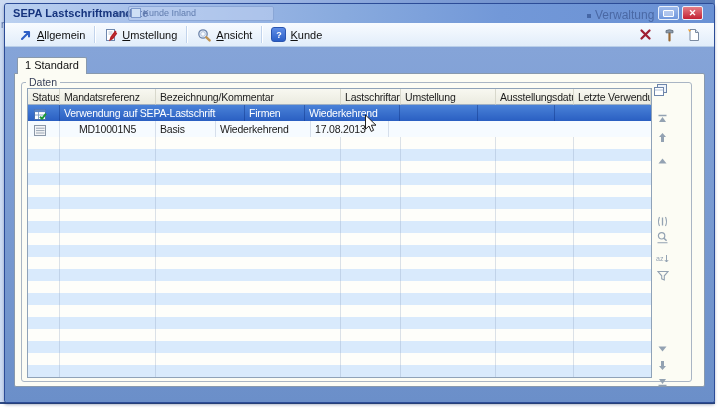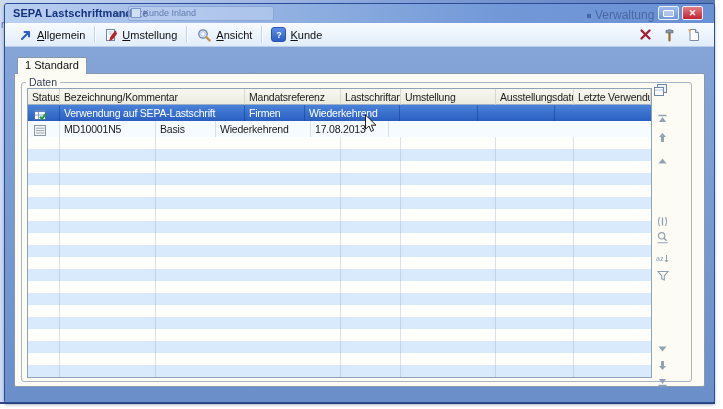--- a/index.html
+++ b/index.html
@@ -203,22 +203,22 @@
 
   <div class="winbody">
     <div class="tab">1 Standard</div>
     <div class="panel">
       <div class="groupbox">
         <span class="legend">Daten</span>
 
         <div class="grid" id="grid">
           <div class="grow ghead" id="grid-header">
               <div class="cell" style="width: 32px;">Status</div>
+              <div class="cell" style="width: 96px;">Mandatsreferenz</div>
               <div class="cell" style="width: 185px;">Bezeichnung/Kommentar</div>
-              <div class="cell" style="width: 96px;">Mandatsreferenz</div>
               <div class="cell" style="width: 60px;">Lastschriftart</div>
               <div class="cell" style="width: 95px;">Umstellung</div>
               <div class="cell" style="width: 78px;">Ausstellungsdatum</div>
               <div class="cell" style="width: 77px;">Letzte Verwendung</div>
             </div>
           <div id="grid-rows">
               <div class="grow gdata sel">
                 <div class="cell statcell" style="width: 32px;">
                   <svg width="13" height="13" viewBox="0 0 13 13">
                     <rect x="0.5" y="1.5" width="11" height="10" fill="#fff" stroke="#4a6fae" stroke-width="1"></rect>
@@ -233,21 +233,21 @@
                 <div class="cell" style="width: 78px;"></div>
                 <div class="cell" style="width: 77px;"></div>
               </div>
               <div class="grow gdata">
                 <div class="cell statcell" style="width: 32px;">
                   <svg width="13" height="13" viewBox="0 0 13 13">
                     <rect x="0.5" y="1.5" width="11" height="10" fill="#f4f5f7" stroke="#8b98a8" stroke-width="1"></rect>
                     <path d="M2 4.2 H10.5 M2 6.6 H10.5 M2 9 H10.5" stroke="#9aa6b4" stroke-width="1"></path>
                   </svg>
                 </div>
-                <div class="cell" style="width: 96px;">MD10001N5</div>
+                <div class="cell" style="width: 96px; text-align: center;">MD10001N5</div>
                 <div class="cell" style="width: 60px;">Basis</div>
                 <div class="cell" style="width: 95px;">Wiederkehrend</div>
                 <div class="cell" style="width: 78px;">17.08.2013</div>
                 <div class="cell" style="width: 77px;"></div>
               </div>
               <div class="grow gstripe odd">
                 <div class="cell" style="width: 32px;"></div>
                 <div class="cell" style="width: 96px;"></div>
                 <div class="cell" style="width: 185px;"></div>
                 <div class="cell" style="width: 60px;"></div>

